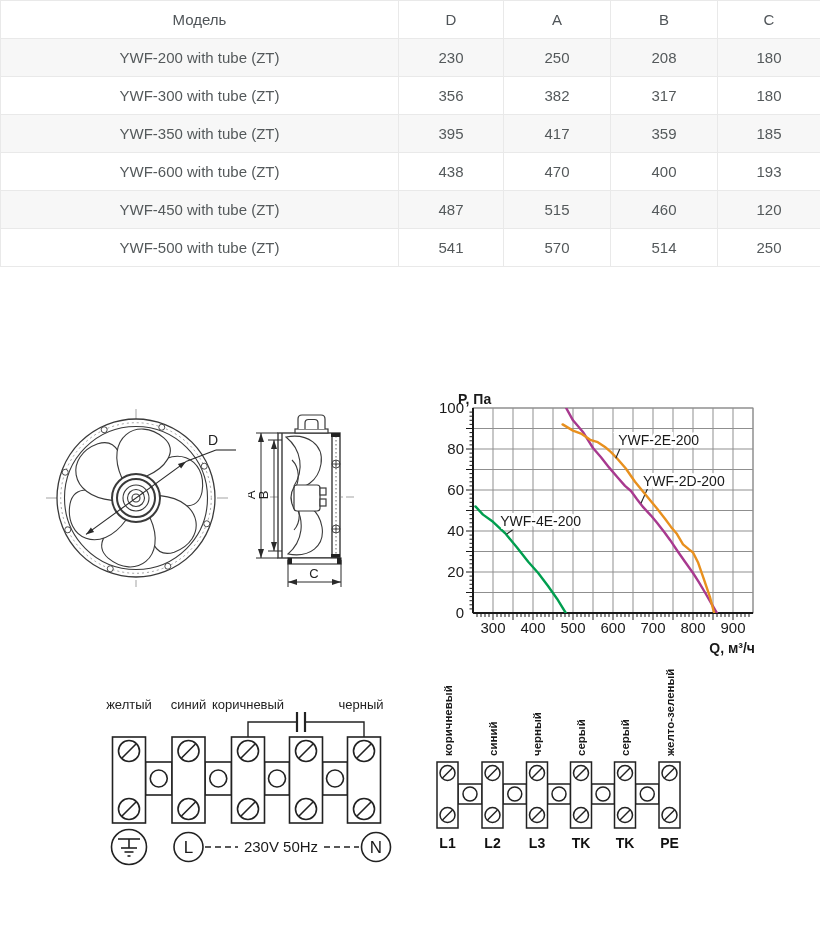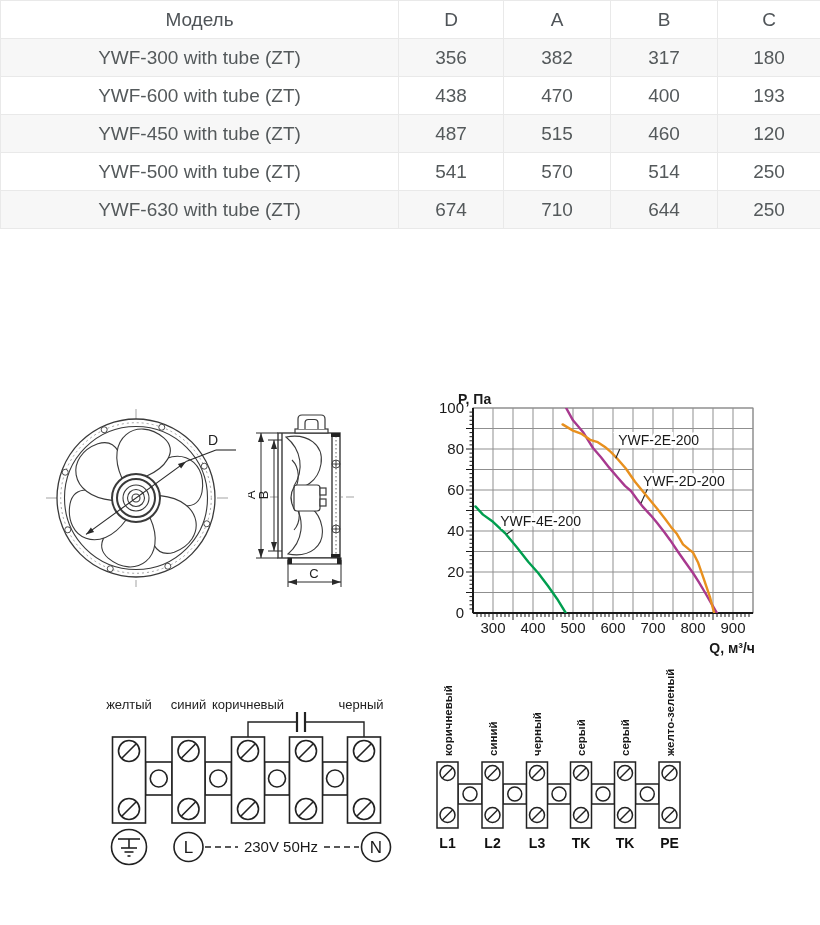--- a/index.html
+++ b/index.html
@@ -1,20 +1,20 @@
 <!DOCTYPE html>
 <html><head>
 <meta charset="utf-8">
 <style>
   html,body{margin:0;padding:0;background:#fff;}
   .page{position:relative;width:820px;height:925px;background:#fff;overflow:hidden;
         font-family:"Liberation Sans",sans-serif;}
   
   table.dims{border-collapse:collapse;table-layout:fixed;width:820px;
-             font-size:19px;color:#54595b;}
+             font-size:15px;color:#54595b;}
   table.dims th,table.dims td{border:1px solid #e9e9e9;height:37px;padding:0;
              text-align:center;font-weight:400;vertical-align:middle;}
   table.dims thead th{background:#fff;color:#4f5458;}
   table.dims tbody tr:nth-child(odd) td{background:#f7f7f7;}
   table.dims tbody tr:nth-child(even) td{background:#ffffff;}
   col.c-model{width:398px;} col.c-d{width:105px;} col.c-a{width:107px;}
   col.c-b{width:107px;} col.c-c{width:103px;}
   
   .figsvg{position:absolute;}
   #fan-front{left:40px;top:403px;}
@@ -41,52 +41,59 @@
       <tr id="head-row">
           <th>Модель</th>
           <th>D</th>
           <th>A</th>
           <th>B</th>
           <th>C</th>
         </tr>
     </thead>
     <tbody id="body-rows">
         <tr>
+          <td>YWF-200 with tube (ZT)</td>
+          <td>230</td>
+          <td>250</td>
+          <td>208</td>
+          <td>180</td>
+        </tr>
+        <tr>
           <td>YWF-300 with tube (ZT)</td>
           <td>356</td>
           <td>382</td>
           <td>317</td>
           <td>180</td>
+        </tr>
+        <tr>
+          <td>YWF-350 with tube (ZT)</td>
+          <td>395</td>
+          <td>417</td>
+          <td>359</td>
+          <td>185</td>
         </tr>
         <tr>
           <td>YWF-600 with tube (ZT)</td>
           <td>438</td>
           <td>470</td>
           <td>400</td>
           <td>193</td>
         </tr>
         <tr>
           <td>YWF-450 with tube (ZT)</td>
           <td>487</td>
           <td>515</td>
           <td>460</td>
           <td>120</td>
         </tr>
         <tr>
           <td>YWF-500 with tube (ZT)</td>
           <td>541</td>
           <td>570</td>
           <td>514</td>
-          <td>250</td>
-        </tr>
-        <tr>
-          <td>YWF-630 with tube (ZT)</td>
-          <td>674</td>
-          <td>710</td>
-          <td>644</td>
           <td>250</td>
         </tr>
       </tbody>
   </table>
 
   <svg id="fan-front" class="figsvg" width="200" height="200" viewBox="0 0 200 200">
     <g stroke="#999" stroke-width="0.9" stroke-dasharray="11 3 2 3">
       <line x1="6" y1="95" x2="188" y2="95"></line>
       <line x1="96" y1="6" x2="96" y2="184"></line>
     </g>

